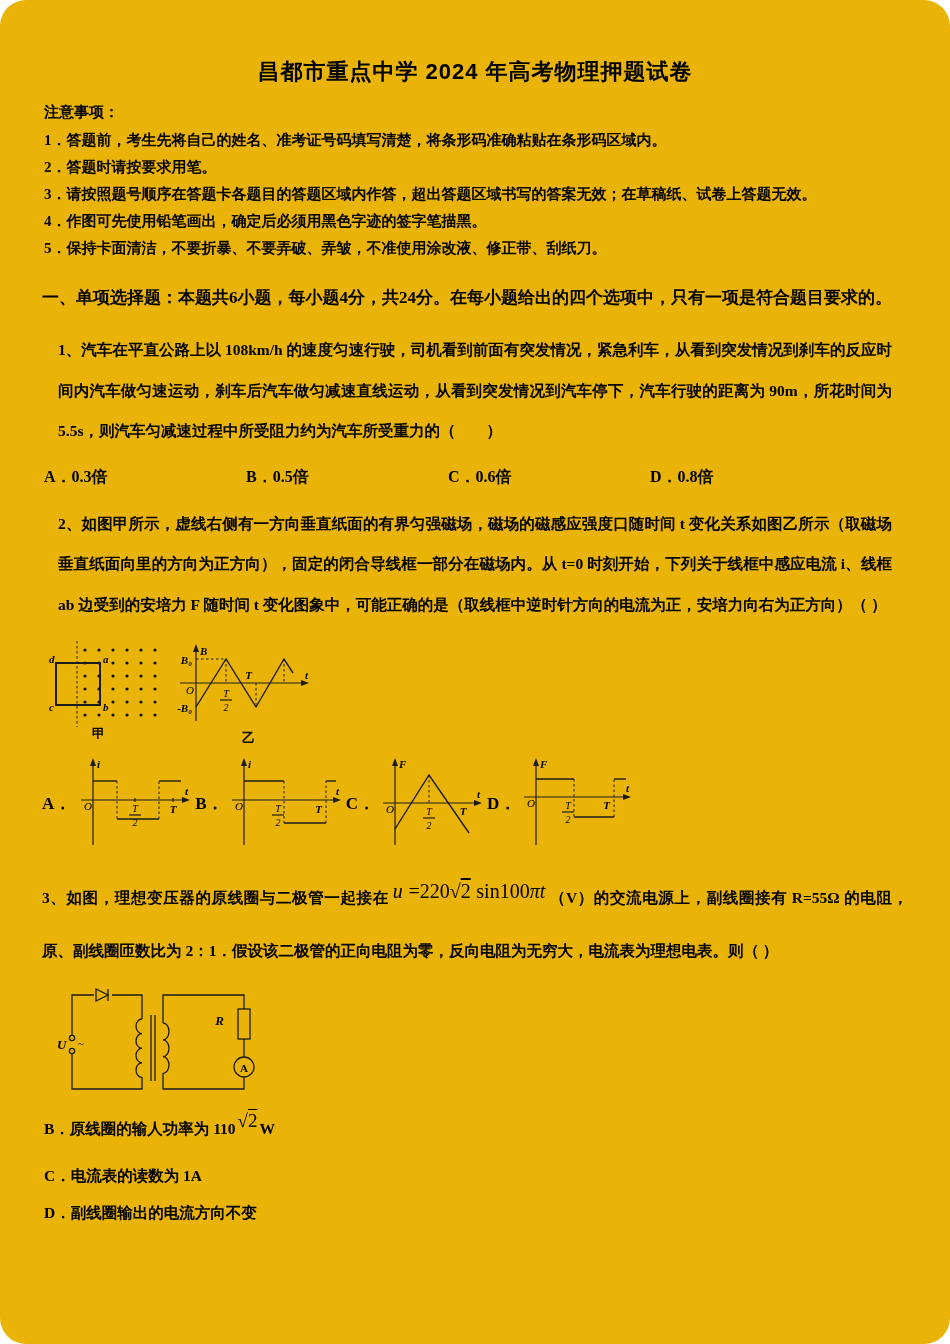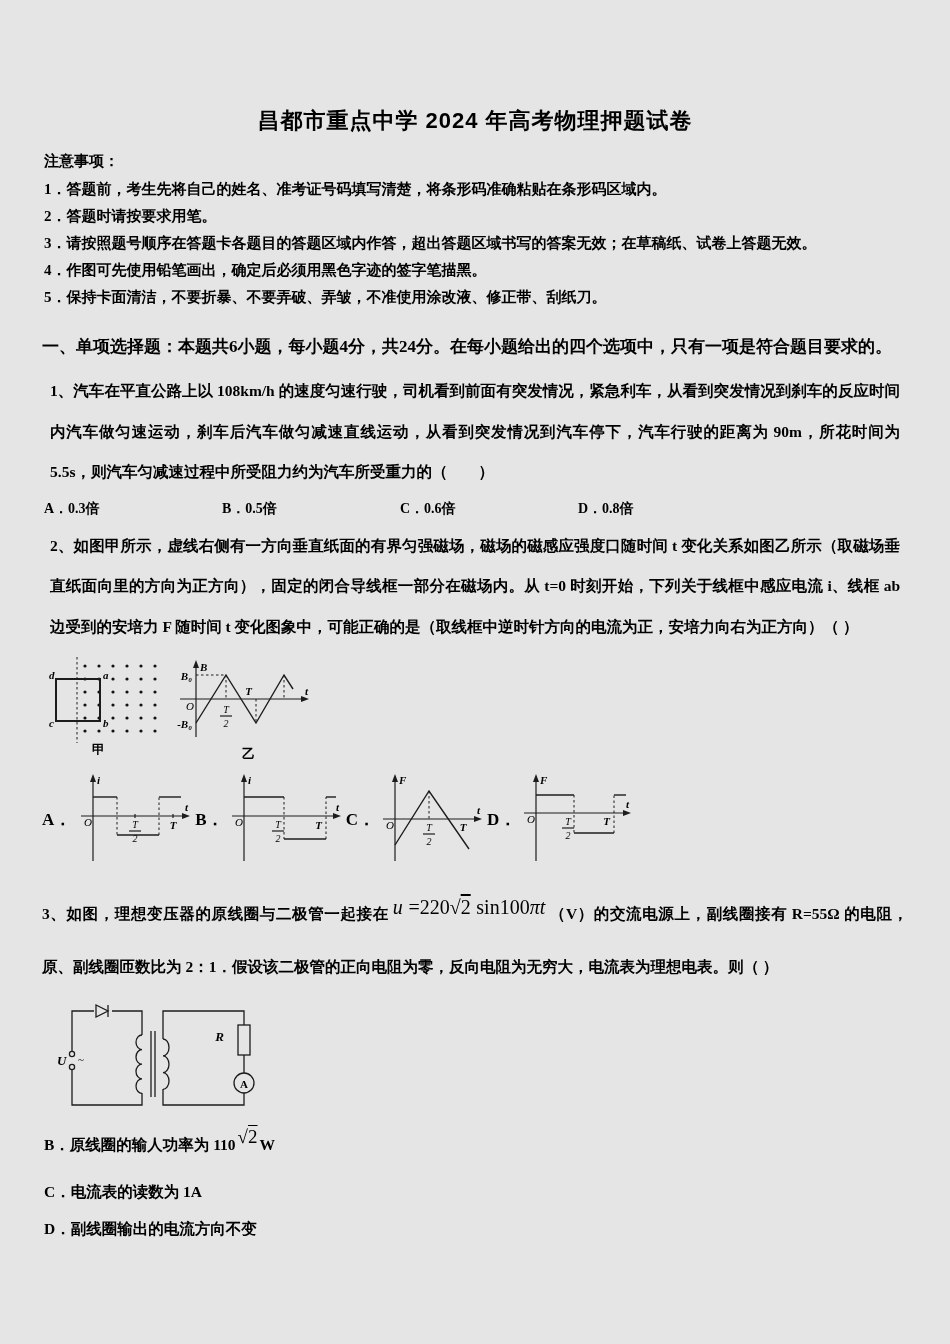--- a/index.html
+++ b/index.html
@@ -1,39 +1,40 @@
 <!DOCTYPE html>
 <html><head>
 <meta charset="utf-8">
 <style>
   html,body{margin:0;padding:0;background:#ffffff;}
   .page{
     position:relative;
     width:950px;height:1344px;
     margin:0 auto;
-    background:#e5e5e5;
+    background:#eab308;
     color:#000;
     box-sizing:border-box;
-    padding:106px 42px 0 42px;
+    padding:57px 42px 0 42px;
     font-family:"Liberation Serif","DejaVu Serif",serif;
     overflow:hidden;
+    border-radius:26px;
   }
   .title{
     text-align:center;
     font-family:"Liberation Sans","DejaVu Sans",sans-serif;
     font-weight:bold;
     font-size:22px;
     margin:0 0 16px 0;
     letter-spacing:1px;
   }
   .notice-heading{font-size:15px;font-weight:bold;margin:0 0 5px 2px;}
   .notice-item{font-size:15px;font-weight:600;line-height:1.8;margin-left:2px;text-align:justify;}
   .section-heading{font-size:17px;font-weight:bold;margin:20px 0 0 0;line-height:1.9;text-align:justify;}
-  .q-text{font-size:15.5px;font-weight:600;line-height:2.6;text-align:justify;margin:8px;}
-  .q1-options{display:flex;font-size:14px;font-weight:bold;margin:6px 0 4px 2px;}
+  .q-text{font-size:15.5px;font-weight:600;line-height:2.6;text-align:justify;margin:16px;}
+  .q1-options{display:flex;font-size:16px;font-weight:bold;margin:6px 0 4px 2px;gap:24px;}
   .q1-options span{flex:0 0 178px;}
   .fig-row{display:flex;align-items:flex-start;margin:10px 0 0 6px;}
   .graph-row{display:flex;align-items:center;margin:10px 0 0 0;}
   .graph-opt{display:flex;align-items:center;}
   .graph-opt .opt-label{font-size:17px;font-weight:bold;margin:0 2px 0 0;}
   .q3-para{font-size:15.5px;font-weight:600;line-height:3.1;text-align:justify;margin:14px 0 0 0;}
   .formula{
     font-family:"Liberation Serif","DejaVu Serif",serif;
     font-style:italic;font-weight:400;
     font-size:20px;

